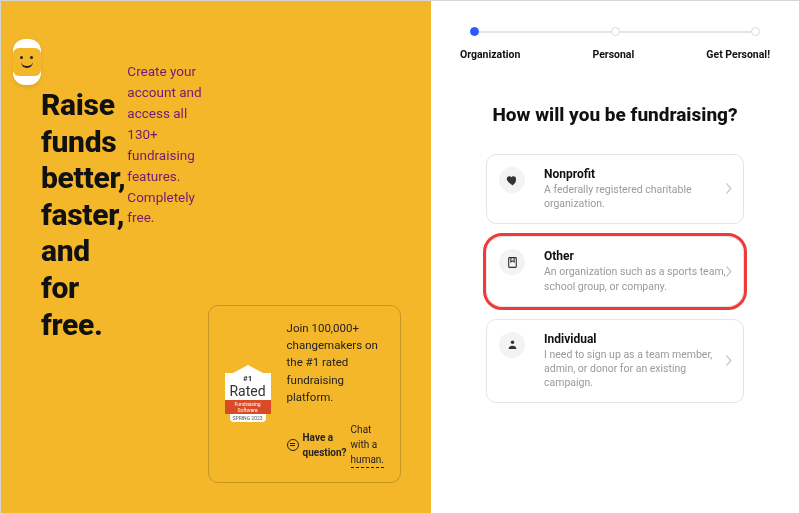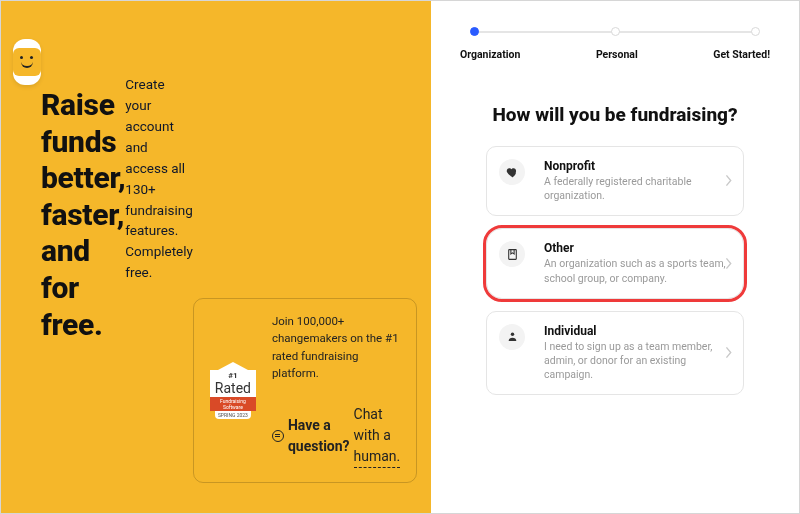--- a/index.html
+++ b/index.html
@@ -6,45 +6,45 @@
   html, body { width: 800px; height: 514px; font-family: -apple-system, BlinkMacSystemFont, "Segoe UI", Roboto, Helvetica, Arial, sans-serif; }
   .frame { width: 800px; height: 514px; border: 1px solid #d6d6d6; display: flex; background: #fff; }
   
   .left { width: 430px; background: #f5b72a; padding: 38px 30px 30px 12px; display: flex; flex-direction: row; }
   .logo-box { width: 46px; height: 46px; background: #fff; border-radius: 12px; display: flex; align-items: center; justify-content: center; box-shadow: 0 2px 4px rgba(0,0,0,0.1); }
   .logo { width: 28px; height: 28px; background: #f5b72a; border-radius: 6px; position: relative; }
   .logo::before, .logo::after { content: ""; position: absolute; background: #222; }
   .logo::before { width: 3px; height: 3px; border-radius: 50%; top: 8px; left: 7px; box-shadow: 10px 0 0 #222; }
   .logo::after { width: 12px; height: 4px; border-bottom: 2px solid #222; border-radius: 0 0 8px 8px; top: 14px; left: 8px; background: transparent; }
   .headline { margin-top: 48px; font-size: 30px; font-weight: 800; line-height: 1.22; color: #111; letter-spacing: -0.3px; }
-  .sub { margin-top: 35px; font-size: 13.5px; line-height: 1.55; color: #0f172a; max-width: 340px; }
+  .sub { margin-top: 22px; font-size: 13.5px; line-height: 1.55; color: #701a75; max-width: 340px; }
   .promo { margin-top: auto; border: 1px solid rgba(0,0,0,0.18); border-radius: 10px; padding: 14px 16px; display: flex; align-items: center; gap: 16px; }
   .badge { width: 46px; display: flex; flex-direction: column; align-items: center; }
   .badge-top { width: 0; height: 0; border-left: 15px solid transparent; border-right: 15px solid transparent; border-bottom: 8px solid #fff; }
   .badge-body { width: 46px; background: #fff; text-align: center; font-size: 7px; padding: 2px 0 1px; line-height: 1.1; }
   .badge-hash { font-size: 8px; font-weight: 700; color: #333; }
   .badge-rated { font-size: 14px; font-weight: 400; color: #333; }
   .badge-bar1 { width: 46px; background: #d94a27; color: #fff; font-size: 5px; text-align: center; padding: 1px 0; }
   .badge-bar2 { width: 36px; background: #fff; color: #555; font-size: 5px; text-align: center; padding: 1px 0; border-radius: 0 0 4px 4px; }
   .promo-text { font-size: 11.5px; color: #222; line-height: 1.5; }
-  .question-row { margin-top: 22px; font-size: 14px; display: flex; align-items: center; gap: 4px; }
+  .question-row { margin-top: 16px; font-size: 10px; display: flex; align-items: center; gap: 4px; }
   .chat-bubble { width: 12px; height: 12px; border: 1.4px solid #222; border-radius: 50%; position: relative; flex-shrink: 0; }
   .chat-bubble::after { content:""; position:absolute; width:5px; height:1.4px; background:#222; top:3px; left:2px; box-shadow: 0 2px 0 #222; }
   .q-bold { font-weight: 700; }
   .q-link { border-bottom: 1px dashed #222; }
   
   .right { flex: 1; padding: 26px 28px 0 28px; display:flex; flex-direction:column; align-items:center; }
   .stepper { width: 100%; max-width: 290px; position: relative; margin: 0 auto 4px; }
   .step-line { position:absolute; top:4px; left:6px; right:6px; height:1.5px; background:#e5e5e5; }
   .dots { display:flex; justify-content:space-between; position:relative; }
   .dot { width:9px; height:9px; border-radius:50%; background:#fff; border:1.5px solid #d9d9d9; }
   .dot.active { background:#2a5bff; border-color:#2a5bff; }
   .step-labels { display:flex; justify-content:space-between; width:100%; max-width:310px; margin-top:8px; }
   .step-label { font-size:10.5px; font-weight:700; color:#111; }
-  .q-title { font-size:19px; font-weight:800; color:#111; margin-top:42px; margin-bottom:20px; }
+  .q-title { font-size:19px; font-weight:800; color:#111; margin-top:42px; margin-bottom:28px; }
   .opts { width:100%; max-width:258px; display:flex; flex-direction:column; gap:12px; }
   .opt { border:1px solid #e5e5e5; border-radius:10px; padding:12px 12px; display:flex; align-items:flex-start; gap:19px; position:relative; cursor:pointer; background:#fff; }
   .opt.highlight { outline:3px solid #ef3a3a; outline-offset:0;border-radius:16px; }
   .opt-icon { width:26px; height:26px; border-radius:50%; background:#f3f3f3; display:flex; align-items:center; justify-content:center; flex-shrink:0; }
   .opt-icon svg { width:13px; height:13px; }
   .opt-body { flex:1; }
   .opt-title { font-size:12px; font-weight:700; color:#111; margin-bottom:2px; }
   .opt-desc { font-size:10.5px; color:#9a9a9a; line-height:1.35; }
   .chev { position:absolute; right:10px; top:50%; transform:translateY(-50%); color:#c9c9c9; }
   .chev svg { width:8px; height:12px; }
@@ -87,21 +87,21 @@
       <div class="step-line"></div>
       <div class="dots">
         <div class="dot active"></div>
         <div class="dot"></div>
         <div class="dot"></div>
       </div>
     </div>
     <div class="step-labels">
       <span class="step-label">Organization</span>
       <span class="step-label">Personal</span>
-      <span class="step-label">Get Started!</span>
+      <span class="step-label">Get Personal!</span>
     </div>
 
     <h2 class="q-title">How will you be fundraising?</h2>
 
     <div class="opts">
 
       <div class="opt">
         <div class="opt-icon">
           <svg viewBox="0 0 24 24" fill="#333">
               <path d="M12 21s-7.5-4.9-10-9.3C.3 8.1 2.3 4 6 4c2 0 3.4 1.1 4 2.2C10.6 5.1 12 4 14 4c3.7 0 5.7 4.1 4 7.7C19.5 16.1 12 21 12 21z"></path>

